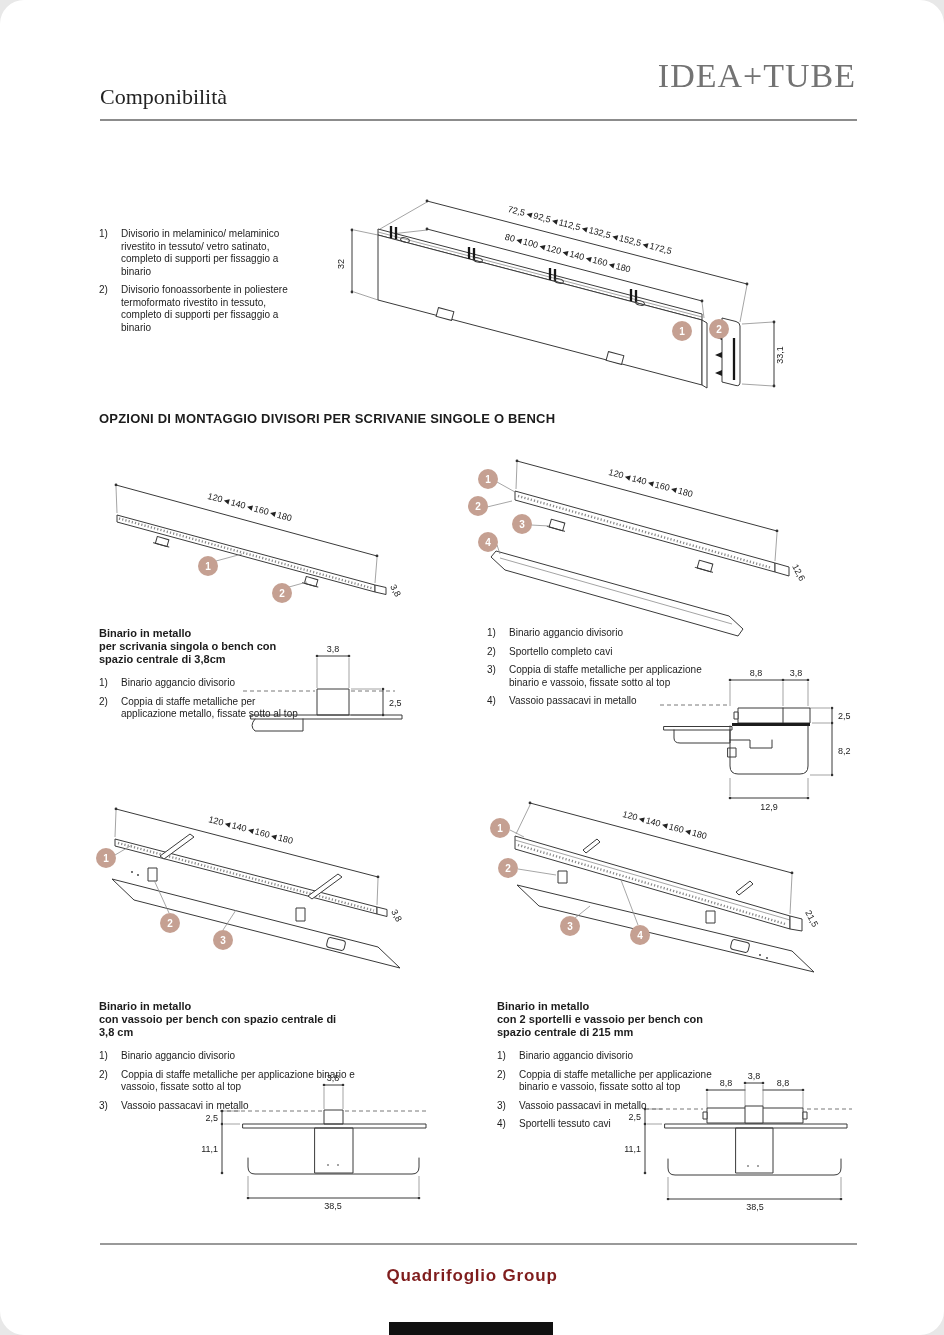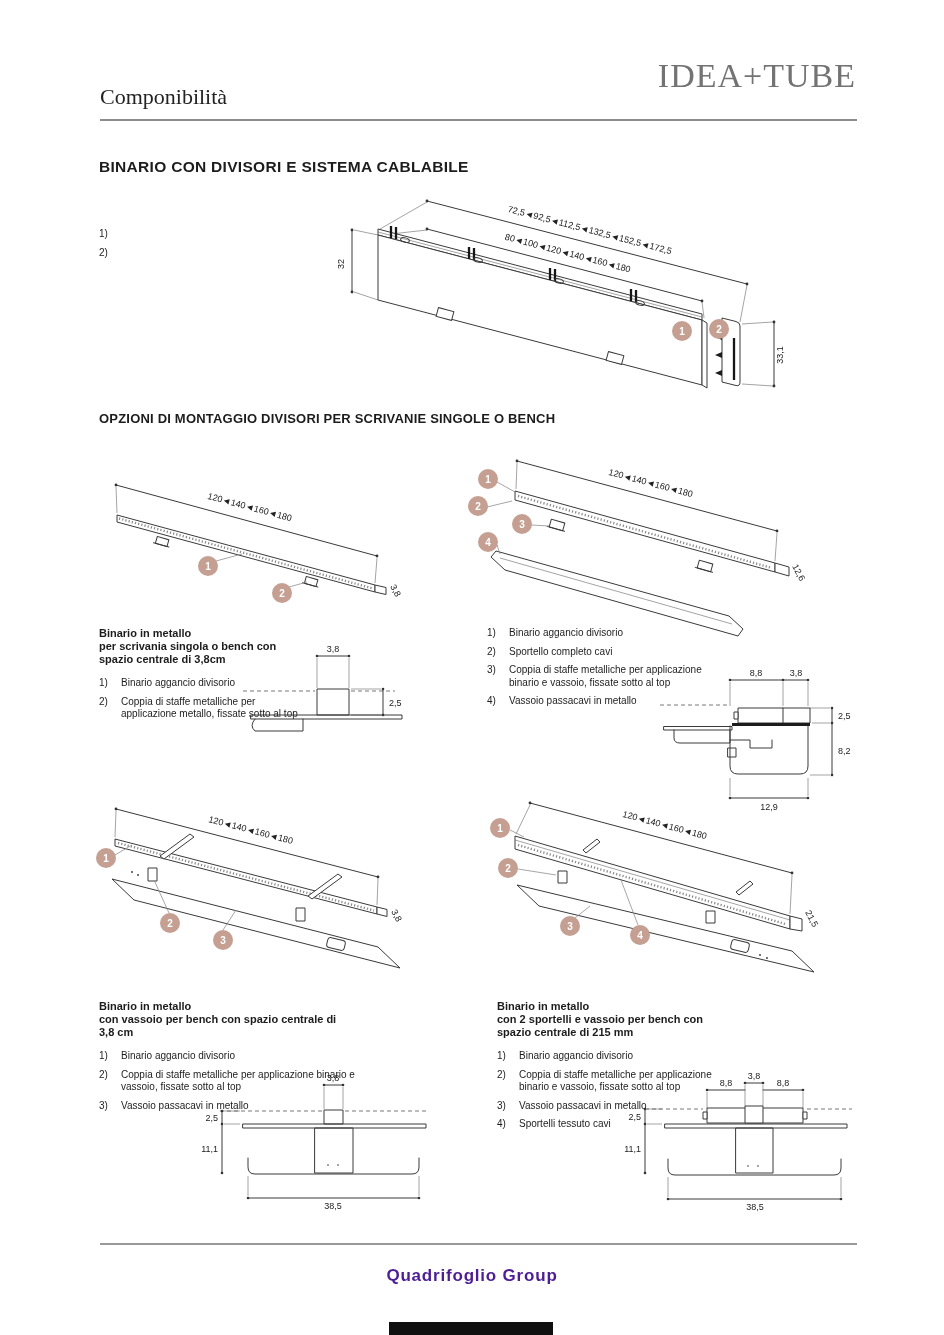--- a/index.html
+++ b/index.html
@@ -1,36 +1,36 @@
 <!DOCTYPE html>
 <html style="--accent: #c5a092; --line: #3a3a3a; --rule: #8c8c8c;"><head>
 <meta charset="utf-8">
 <style>
   html,body{margin:0;padding:0;background:#e8e8e8;}
   .page{position:relative;width:944px;height:1335px;background:#ffffff;margin:0 auto;
-        font-family:"Liberation Sans",sans-serif;color:#1c1c1c;overflow:hidden;}
+        font-family:"Liberation Sans",sans-serif;color:#1c1c1c;overflow:hidden;border-radius:24px;}
   .abs{position:absolute;}
   .hdr-left{left:100px;top:84px;font-family:"Liberation Serif",serif;font-size:22px;color:#222;}
   .brand{right:88px;top:57px;font-family:"Liberation Serif",serif;font-size:34px;letter-spacing:1px;color:#737373;}
   .rule-top{left:100px;top:119px;width:757px;height:2px;background:var(--rule,#8c8c8c);}
   .title-main{left:99px;top:158px;font-size:15.5px;font-weight:bold;letter-spacing:.3px;}
   .title-options{left:99px;top:411px;font-size:13px;font-weight:bold;letter-spacing:.2px;}
   .intro{left:99px;top:228px;width:195px;font-size:10px;line-height:12.5px;}
   .li{display:flex;margin-bottom:6px;}
   .li .num{width:22px;flex:none;}
   .li .txt{flex:1;}
   .blk{font-size:10px;line-height:12.5px;}
   .blk-h{font-weight:bold;font-size:11px;line-height:13px;white-space:pre-line;margin-bottom:11px;}
   .blk-h.reg{font-weight:normal;font-size:11.5px;}
   #txtA{left:99px;top:627px;width:200px;}
   #txtB{left:487px;top:627px;width:235px;}
   #txtC{left:99px;top:1000px;width:280px;}
   #txtD{left:497px;top:1000px;width:240px;}
   .rule-bot{left:100px;top:1243px;width:757px;height:2px;background:#999;}
-  .footer-brand{left:0;right:0;top:1266px;text-align:center;font-size:17px;font-weight:bold;letter-spacing:.8px;color:#4c1d95;}
+  .footer-brand{left:0;right:0;top:1266px;text-align:center;font-size:17px;font-weight:bold;letter-spacing:.8px;color:#7f1d1d;}
   .bottom-bar{left:389px;top:1322px;width:164px;height:13px;background:#101010;}
   svg.tech{position:absolute;overflow:visible;}
   .s{stroke:#3a3a3a;stroke-width:1;fill:none;stroke-linejoin:round;stroke-linecap:round;}
   .sf{stroke:#3a3a3a;stroke-width:1;fill:#fff;stroke-linejoin:round;}
   .thin{stroke:#666;stroke-width:.6;fill:none;}
   .dash{stroke:#555;stroke-width:.8;stroke-dasharray:4 3;fill:none;}
   .hatch{stroke:#8a8a8a;stroke-width:2.4;stroke-dasharray:1.2 2.1;fill:none;}
   .bar{stroke:#161616;stroke-width:2.3;fill:none;}
   .dk{fill:#1c1c1c;stroke:none;}
   .dot{fill:#333;stroke:none;}
@@ -41,28 +41,29 @@
 </style>
 </head>
 <body>
 
 <div class="page">
 
   <div class="abs hdr-left">Componibilità</div>
   <div class="abs brand">IDEA+TUBE</div>
   <div class="abs rule-top"></div>
 
-  <div class="abs title-main">BINARIO CON DIVISORI E SISTEMA CABLABILE</div>
 
   <div class="abs intro">
     <div class="li">
       <span class="num">1)</span>
+      <span class="txt">Divisorio in melaminico/ melaminico rivestito in tessuto/ vetro satinato, completo di supporti per fissaggio a binario</span>
     </div>
     <div class="li">
       <span class="num">2)</span>
+      <span class="txt">Divisorio fonoassorbente in poliestere termoformato rivestito in tessuto, completo di supporti per fissaggio a binario</span>
     </div>
   </div>
 
   <svg class="tech" style="left:330px;top:188px" width="480" height="220">
     <g class="thin">
       <line x1="24" y1="42" x2="48" y2="47"></line>
         <line x1="24" y1="104" x2="48" y2="112"></line>
       <line x1="97" y1="14" x2="50" y2="41"></line>
         <line x1="417" y1="97" x2="410" y2="134"></line>
       <line x1="97" y1="42" x2="52" y2="47"></line>

